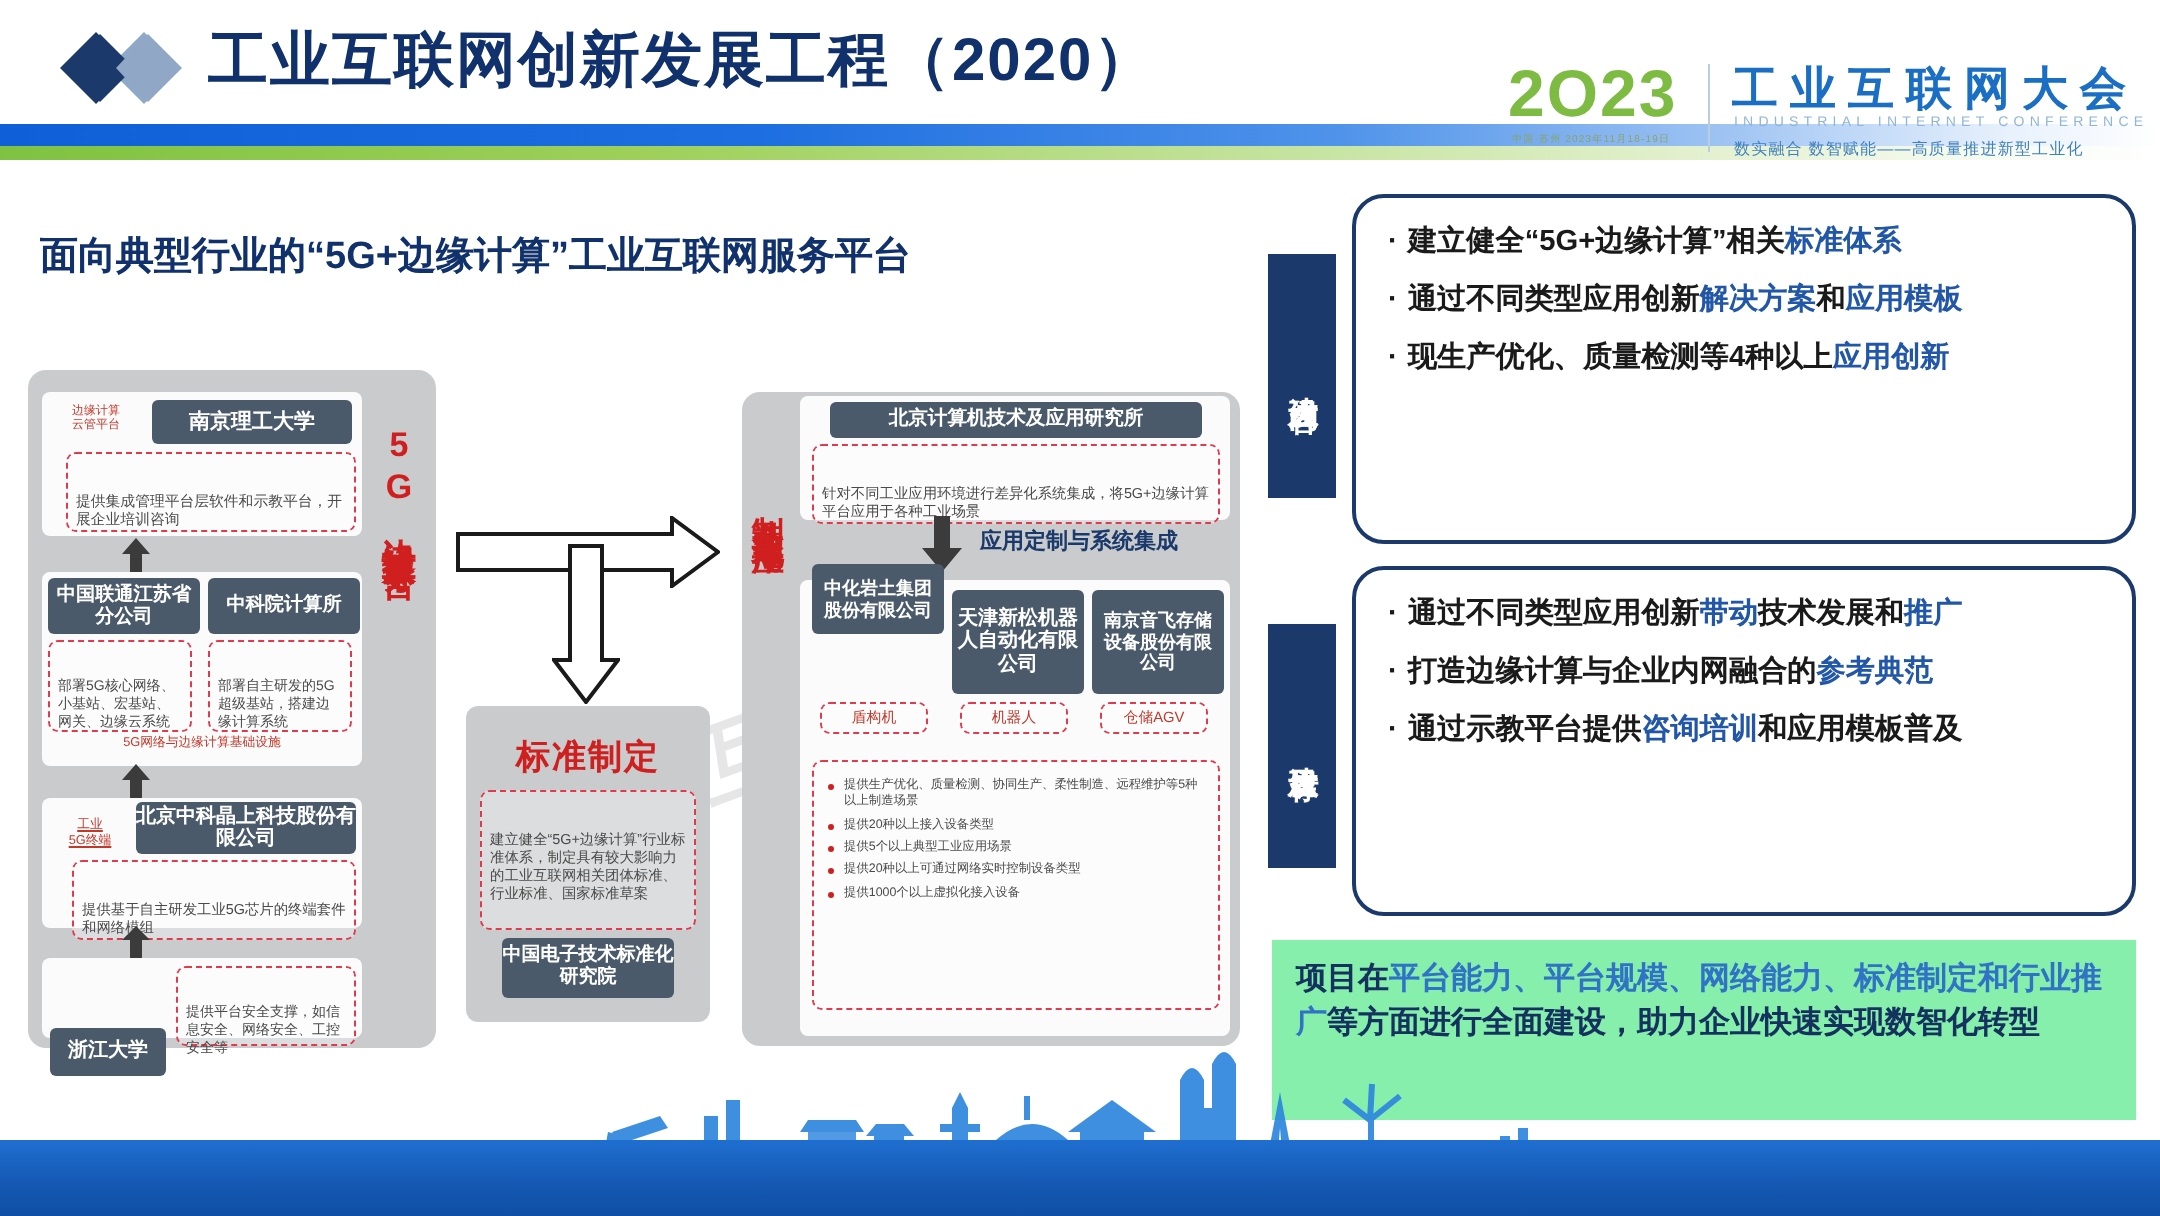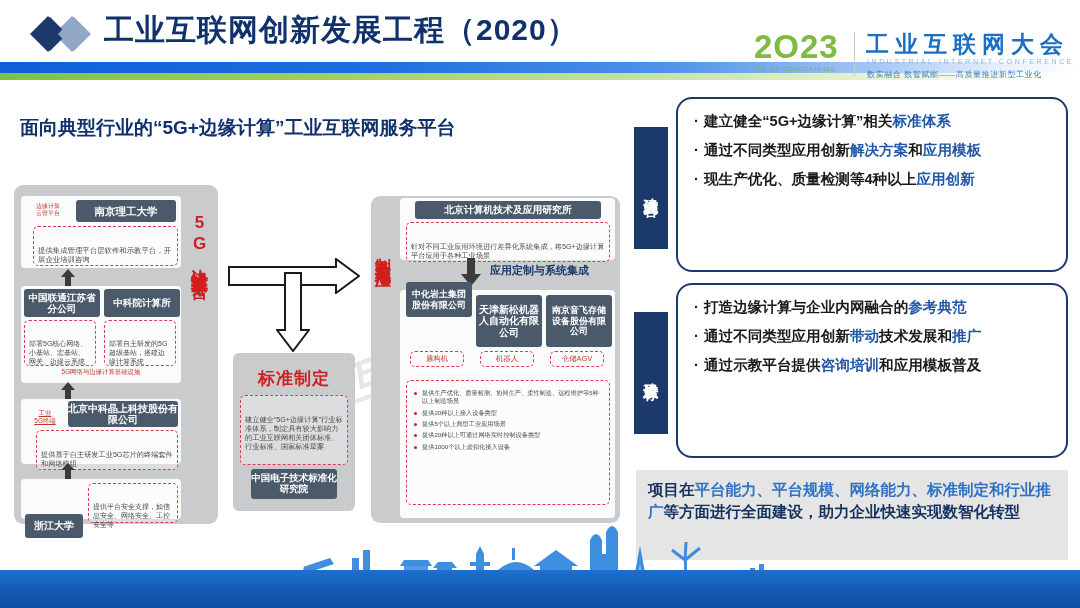--- a/index.html
+++ b/index.html
@@ -118,21 +118,21 @@
   .rbox ul{margin:0;padding:0;list-style:none;}
   .rbox li{
     font-size:14.6px;font-weight:bold;color:#1a1a1a;white-space:nowrap;
     line-height:1.1;
   }
   .rbox li:before{content:"·";margin-right:1px;color:#1a1a1a;}
   .hl{color:#2257a8;}
   .hl2{color:#2f72c6;}
 
   .summary{
-    position:absolute;background:#e5e5e5;
+    position:absolute;background:#86efac;
     font-size:15.5px;font-weight:bold;color:#15325f;line-height:1.45;
     padding:9px 12px 10px 12px;box-sizing:border-box;
   }
 
   
   .sky{position:absolute;left:0;bottom:0;width:1080px;height:88px;}
   .water{
     position:absolute;left:0;bottom:0;width:1080px;height:38px;
     background:linear-gradient(180deg,#1f6fd0 0%,#1559b4 55%,#0f4fa5 100%);
   }
@@ -277,24 +277,24 @@
       <li style="margin-bottom:13px;">
         <span>现生产优化、质量检测等4种以上</span><span class="hl">应用创新</span>
       </li>
     </ul>
   </div>
 
   <div class="tab" style="left:634px;top:312px;width:34px;height:122px;">建设目标</div>
   <div class="rbox" style="left:676px;top:283px;width:392px;height:175px;padding:14px 14px 0 16px;">
     <ul>
       <li style="margin-bottom:13px;">
+        <span>通过不同类型应用创新</span><span class="hl">带动</span><span>技术发展和</span><span class="hl">推广</span>
+      </li>
+      <li style="margin-bottom:13px;">
         <span>打造边缘计算与企业内网融合的</span><span class="hl">参考典范</span>
-      </li>
-      <li style="margin-bottom:13px;">
-        <span>通过不同类型应用创新</span><span class="hl">带动</span><span>技术发展和</span><span class="hl">推广</span>
       </li>
       <li>
         <span>通过示教平台提供</span><span class="hl">咨询培训</span><span>和应用模板普及</span>
       </li>
     </ul>
   </div>
 
   <div class="summary" style="left:636px;top:470px;width:432px;height:90px;">
     <span>项目在</span><span class="hl2">平台能力、平台规模、网络能力、标准制定和行业推广</span><span>等方面进行全面建设，助力企业快速实现数智化转型</span>
   </div>

